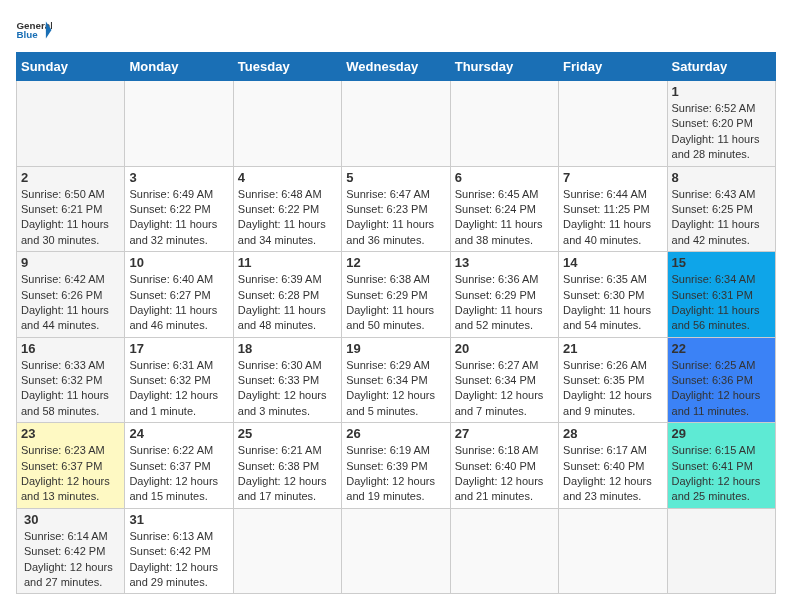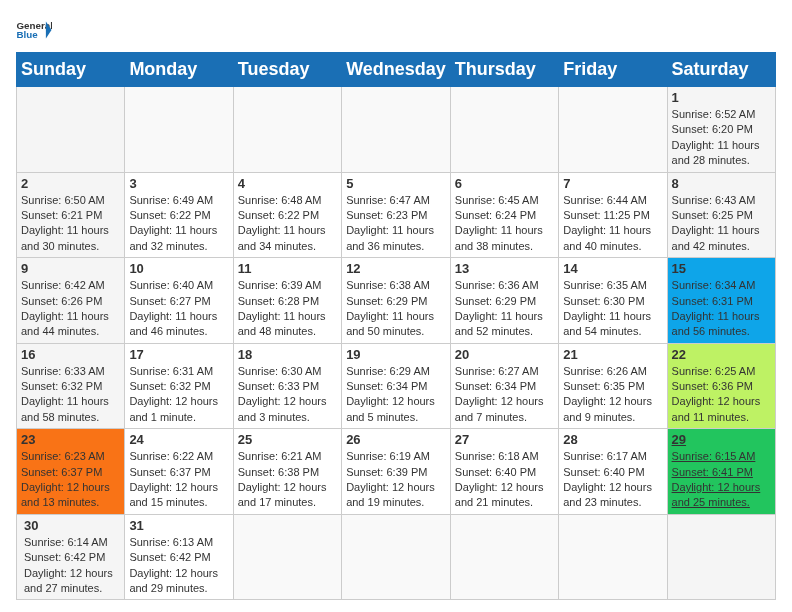--- a/index.html
+++ b/index.html
@@ -39,21 +39,21 @@
       color: #555;
     }
     .calendar {
       width: 100%;
       border-collapse: collapse;
       border: 1px solid #ccc;
     }
     .calendar th {
       background-color: #1a6fb5;
       color: #fff;
-      font-size: 18px;
+      font-size: 13px;
       font-weight: bold;
       padding: 6px 4px;
       text-align: left;
       border: 1px solid #1a6fb5;
     }
     .calendar td {
       vertical-align: top;
       border: 1px solid #ccc;
       padding: 3px 4px;
       width: calc(100% / 7);
@@ -268,30 +268,30 @@
 Daylight: 12 hours
 and 7 minutes.</div>
           </td>
           <td>
             <span class="day-number">21</span>
             <div class="day-info">Sunrise: 6:26 AM
 Sunset: 6:35 PM
 Daylight: 12 hours
 and 9 minutes.</div>
           </td>
-          <td style="background: #bef264;">
+          <td style="background: #3b82f6;">
             <span class="day-number">22</span>
             <div class="day-info">Sunrise: 6:25 AM
 Sunset: 6:36 PM
 Daylight: 12 hours
 and 11 minutes.</div>
           </td>
         </tr>
         <tr>
-          <td style="background: #f97316;">
+          <td style="background: #fef9c3;">
             <span class="day-number">23</span>
             <div class="day-info">Sunrise: 6:23 AM
 Sunset: 6:37 PM
 Daylight: 12 hours
 and 13 minutes.</div>
           </td>
           <td>
             <span class="day-number">24</span>
             <div class="day-info">Sunrise: 6:22 AM
 Sunset: 6:37 PM
@@ -319,21 +319,21 @@
 Daylight: 12 hours
 and 21 minutes.</div>
           </td>
           <td>
             <span class="day-number">28</span>
             <div class="day-info">Sunrise: 6:17 AM
 Sunset: 6:40 PM
 Daylight: 12 hours
 and 23 minutes.</div>
           </td>
-          <td style="background: #22c55e; text-decoration: underline;">
+          <td style="background: #5eead4;">
             <span class="day-number">29</span>
             <div class="day-info">Sunrise: 6:15 AM
 Sunset: 6:41 PM
 Daylight: 12 hours
 and 25 minutes.</div>
           </td>
         </tr>
         <tr>
           <td style="background: rgb(245, 245, 245); padding-left: 7px;">
             <span class="day-number">30</span>

